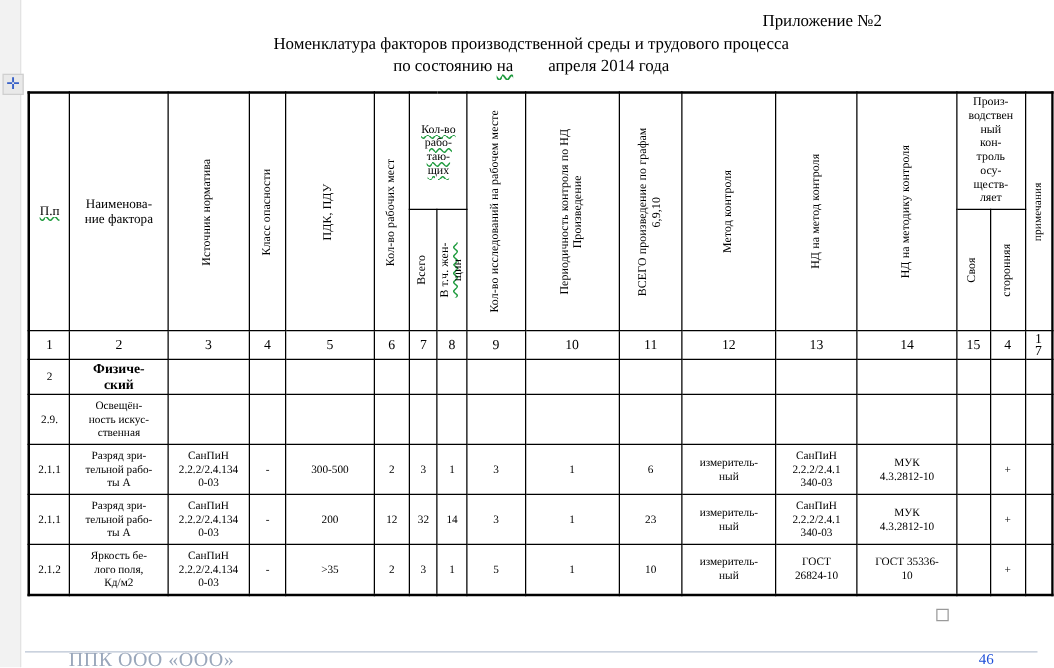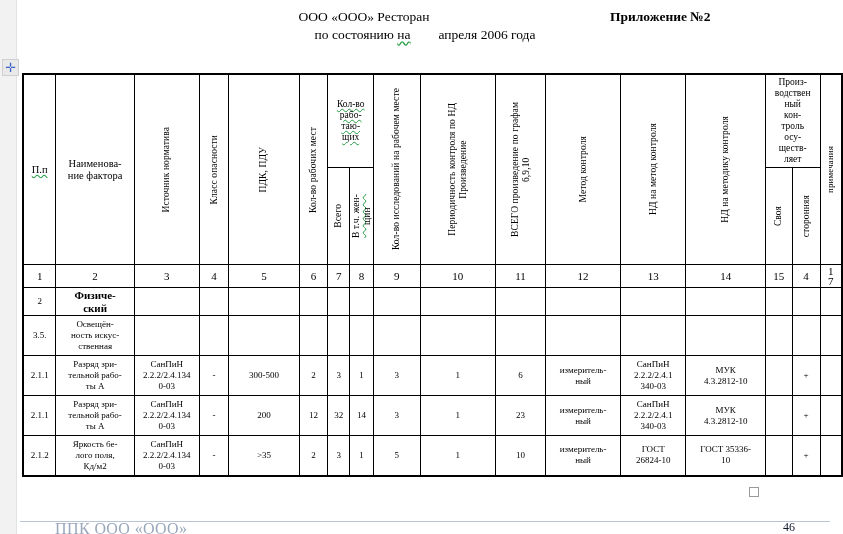--- a/index.html
+++ b/index.html
@@ -69,21 +69,20 @@
     height: 18px;
   }
   .org-title {
     display: inline-block;
     margin-left: -122px;
   }
   .appendix {
     position: absolute;
     left: 590px; top: 0;
     white-space: nowrap;
-    font-weight: bold;
   }
   .head-line-2, .head-line-3 { display: block; }
   .grammar-mark {
     text-decoration: underline wavy #1f9b3e;
     text-underline-offset: 2px;
   }
   .gap-inline { display: inline-block; width: 28px; }
 
   
   table.nomenclature {
@@ -183,38 +182,38 @@
     position: absolute;
     left: 55px; top: 520px;
     font-size: 16px;
     color: #9aa7bb;
     letter-spacing: 0.4px;
   }
   .footer-right {
     position: absolute;
     left: 783px; top: 520px;
     font-size: 12px;
-    color: #0f172a;
+    color: #1d4ed8;
   }
 </style>
 </head>
 <body>
 
 <div id="page">
 
   <div class="left-ruler-strip"></div>
 
   <div class="table-move-handle">✛</div>
 
   <div class="doc-head">
     <span class="head-line-1">
-      <span class="org-title">ООО «ООО» Ресторан</span>
       <span class="appendix">Приложение №2</span>
     </span>
-    <span class="head-line-3"><span>по состоянию </span><span class="grammar-mark">на</span><span class="gap-inline"></span><span>апреля 2006 года</span></span>
+    <span class="head-line-2">Номенклатура факторов производственной среды и трудового процесса</span>
+    <span class="head-line-3"><span>по состоянию </span><span class="grammar-mark">на</span><span class="gap-inline"></span><span>апреля 2014 года</span></span>
   </div>
 
   <table class="nomenclature">
     <colgroup>
       <col style="width:33px">
         <col style="width:79px">
         <col style="width:65px">
       <col style="width:30px">
         <col style="width:71px">
         <col style="width:29px">
@@ -375,21 +374,21 @@
           <td></td>
           <td></td>
           <td></td>
           <td></td>
           <td></td>
           <td></td>
           <td></td>
           <td></td>
         </tr>
         <tr class="data" style="height: 40px;">
-          <td class="idx">3.5.</td>
+          <td class="idx">2.9.</td>
           <td class="factor multiline">Освещён-
 ность искус-
 ственная</td>
           <td></td>
           <td></td>
           <td></td>
           <td></td>
           <td></td>
           <td></td>
           <td></td>

